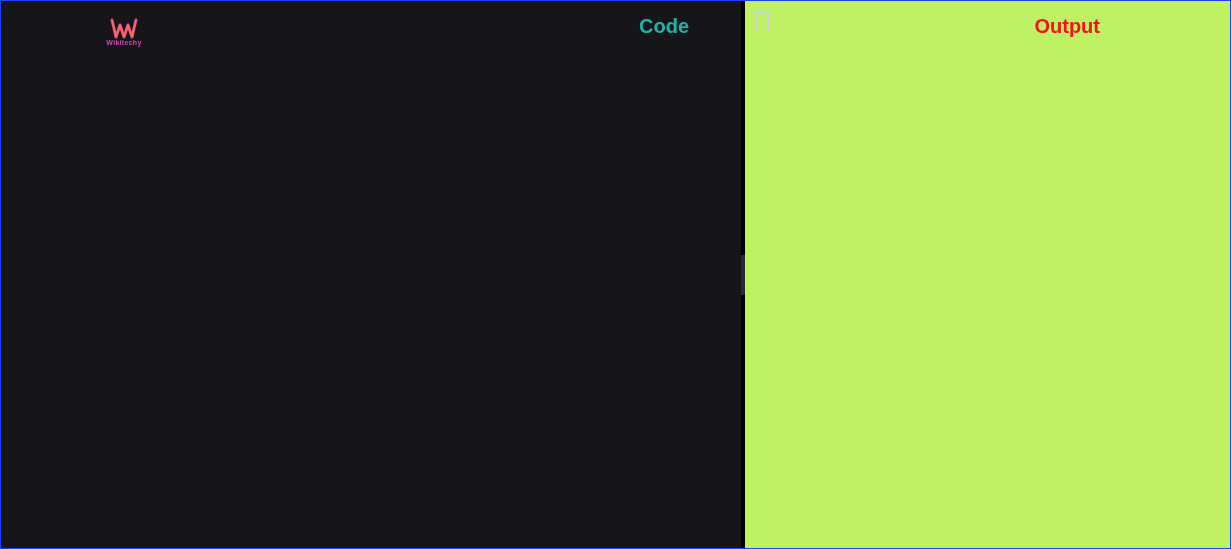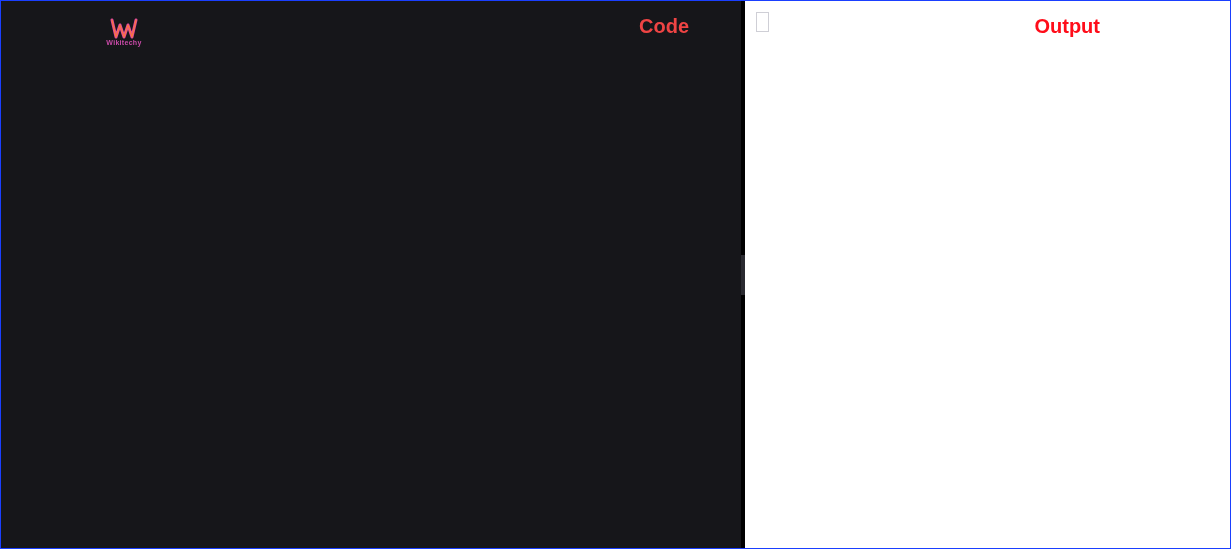--- a/index.html
+++ b/index.html
@@ -41,21 +41,21 @@
       left: 0;
       top: 50%;
       transform: translateY(-50%);
       width: 4px;
       height: 40px;
       background: #2a2a30;
     }
     .right-pane {
       flex: 1;
       height: 100%;
-      background: #ffffff;
+      background: #bef264;
       position: relative;
     }
     .logo {
       position: absolute;
       left: 103px;
       top: 10px;
       width: 40px;
       height: 40px;
       display: flex;
       flex-direction: column;
@@ -69,21 +69,21 @@
       font-size: 7px;
       font-weight: 600;
       color: #c94aa8;
       margin-top: -2px;
       letter-spacing: 0.3px;
     }
     .code-label {
       position: absolute;
       right: 52px;
       top: 14px;
-      color: #ef4444;
+      color: #14b8a6;
       font-weight: 700;
       font-size: 20px;
     }
     .output-label {
       position: absolute;
       right: 130px;
       top: 14px;
       color: #ff0d1a;
       font-weight: 700;
       font-size: 20px;

